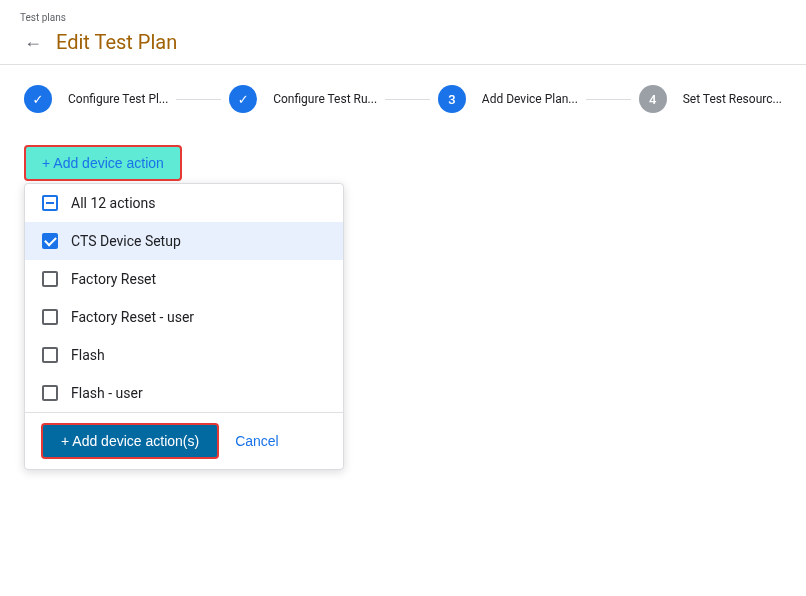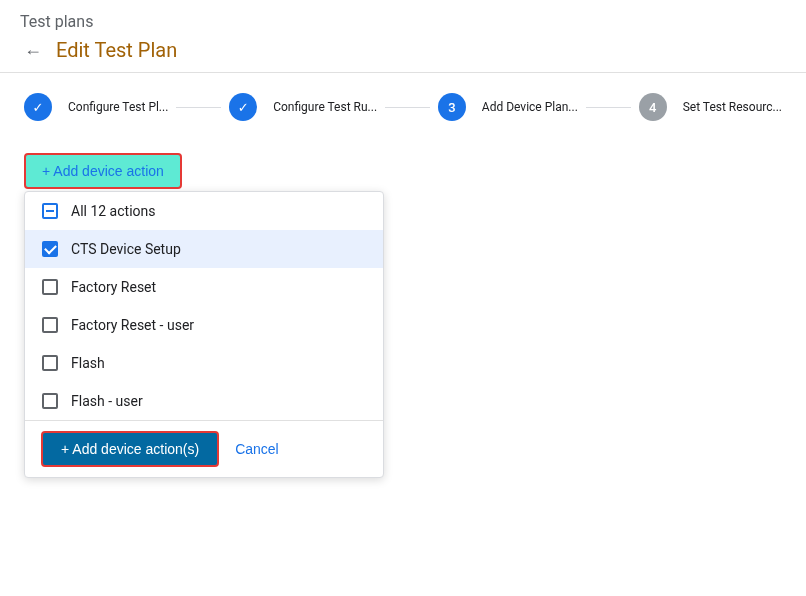--- a/index.html
+++ b/index.html
@@ -17,21 +17,21 @@
       height: 596px;
       background: #fff;
       position: relative;
     }
     
     .header {
       padding: 12px 20px 8px 20px;
       border-bottom: 1px solid #e0e0e0;
     }
     .breadcrumb-text {
-      font-size: 16px;
+      font-size: 10px;
       color: #5f6368;
       margin-bottom: 4px;
     }
     .page-title-row {
       display: flex;
       align-items: center;
       gap: 10px;
     }
     .back-btn {
       cursor: pointer;
@@ -123,21 +123,21 @@
       outline: none;
       justify-content: center;
     }
 
     
     .dropdown-panel {
       background: #fff;
       border: 1px solid #dadce0;
       border-radius: 4px;
       box-shadow: 0 2px 10px rgba(0,0,0,0.15);
-      width: 360px;
+      width: 320px;
       margin-top: 2px;
       overflow: hidden;
     }
 
     
     .list-container {
       max-height: 300px;
       overflow-y: auto;
       overflow-x: hidden;
     }

